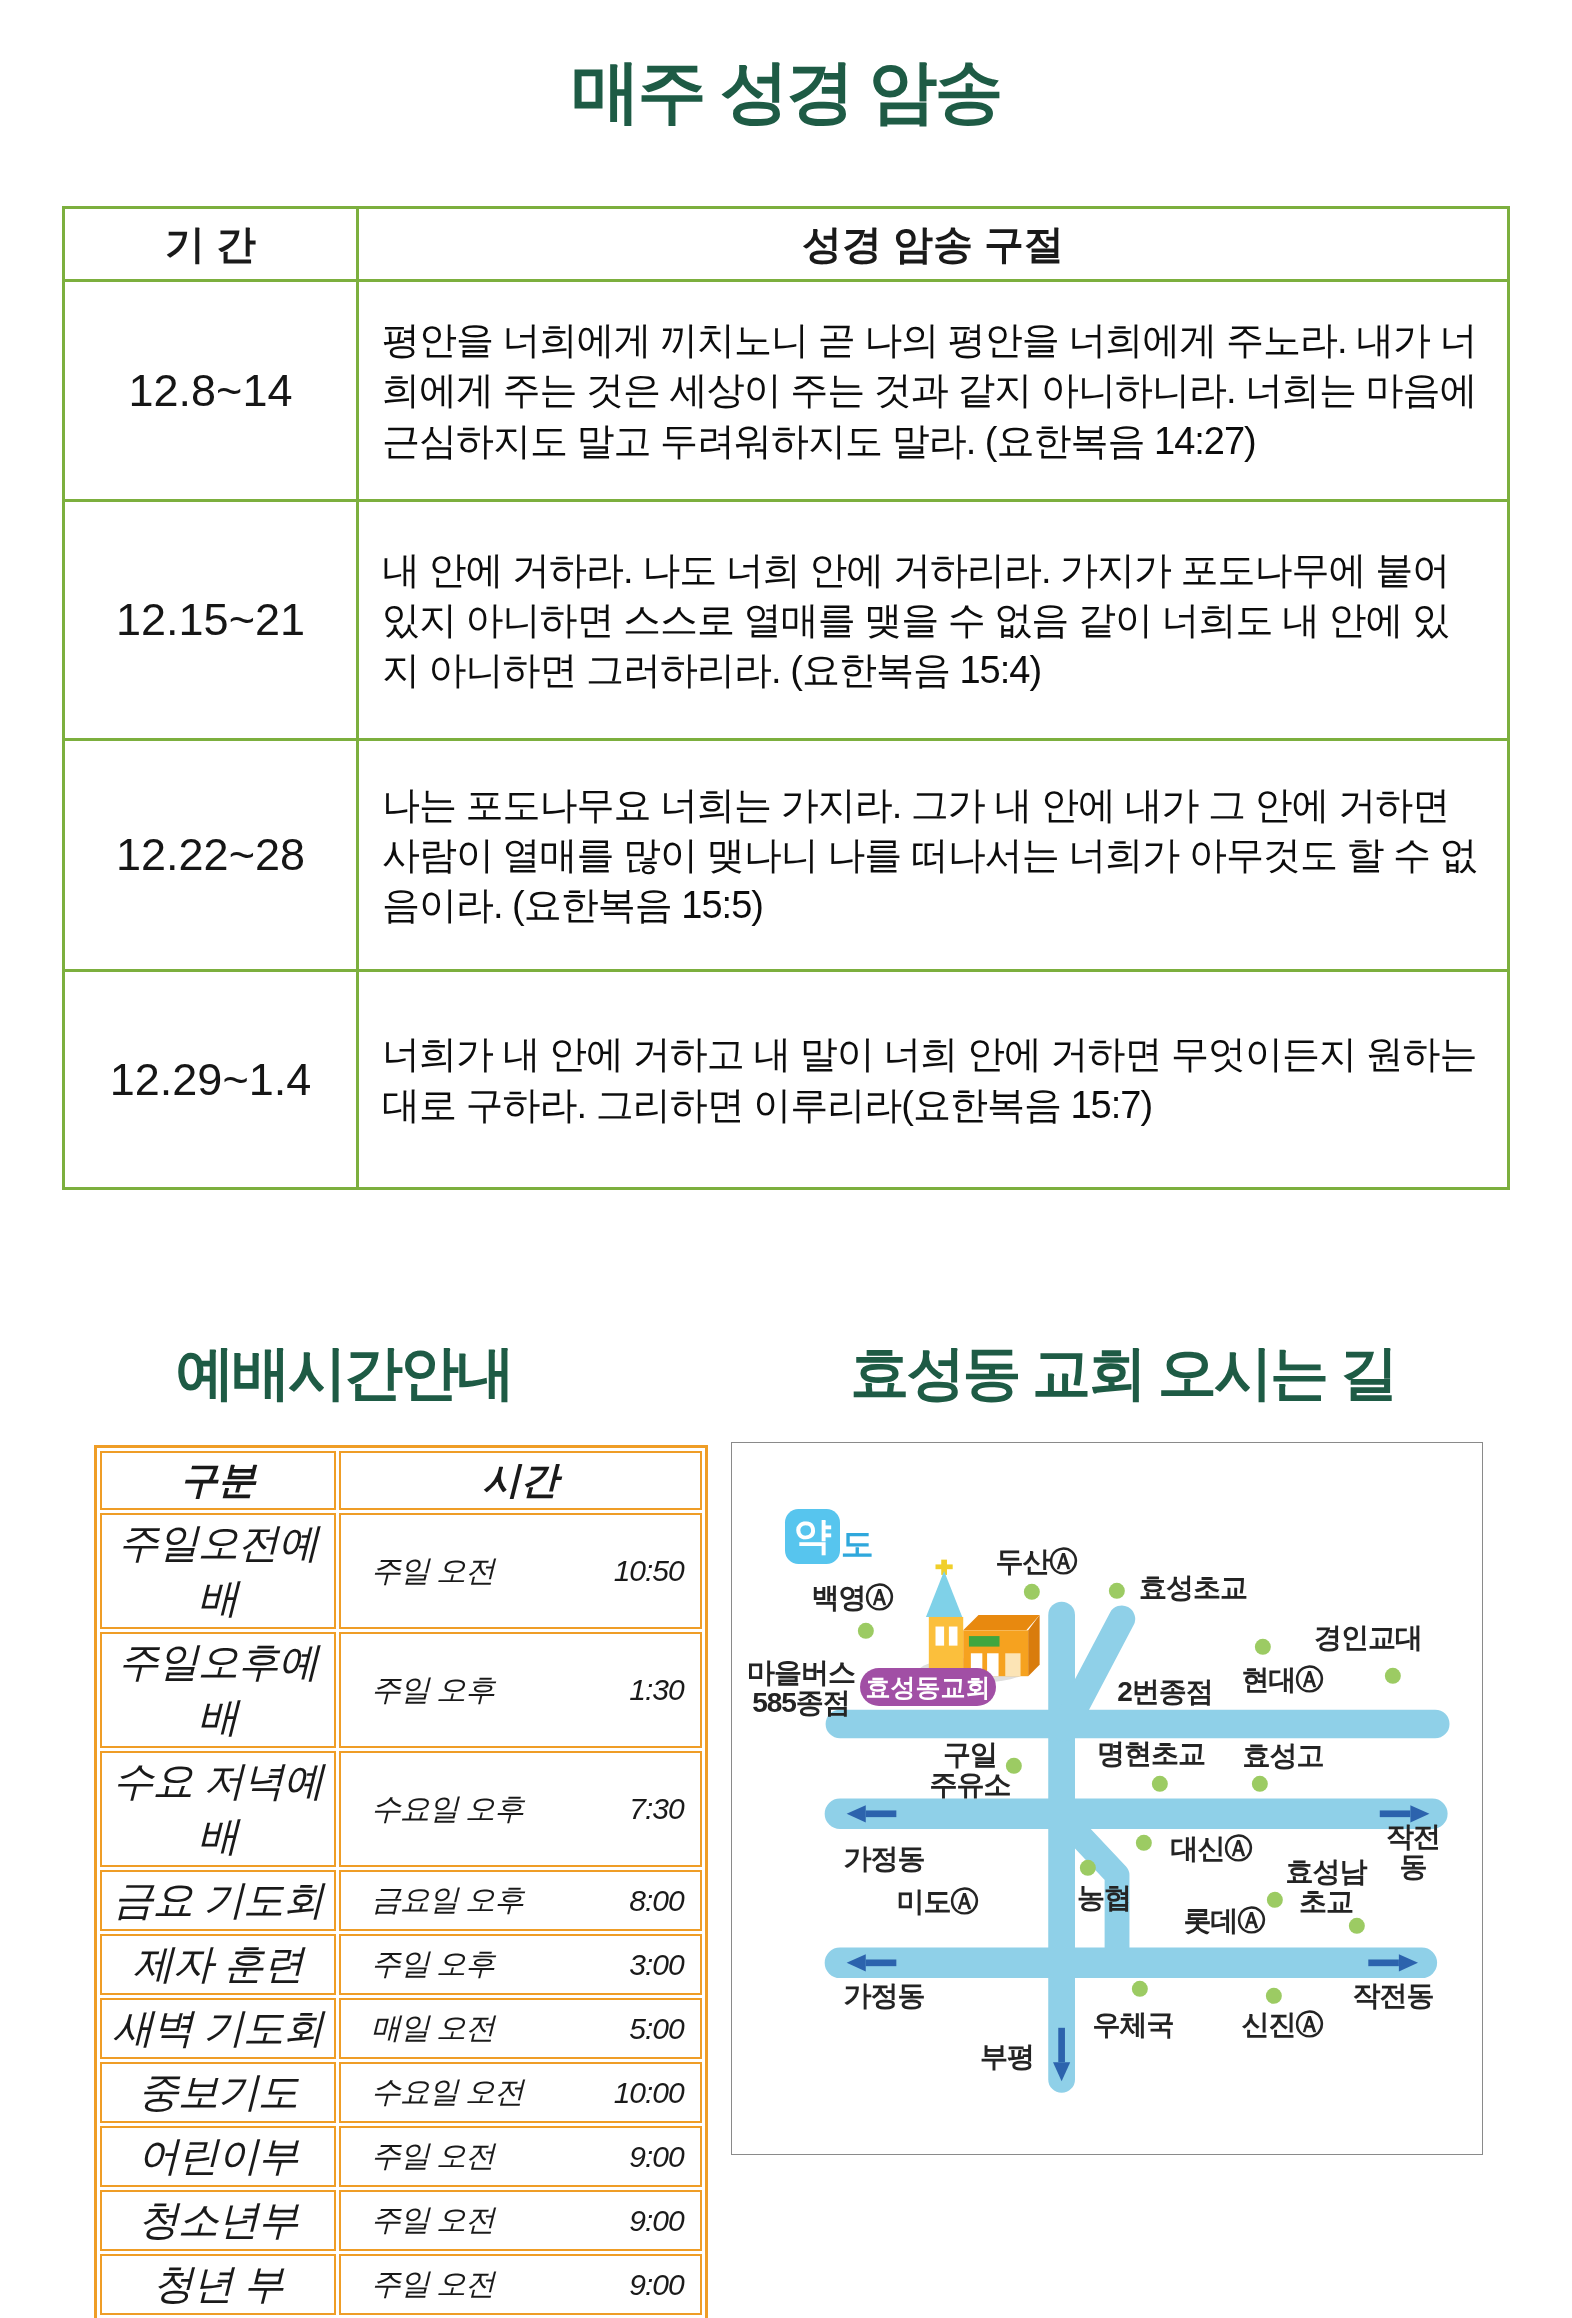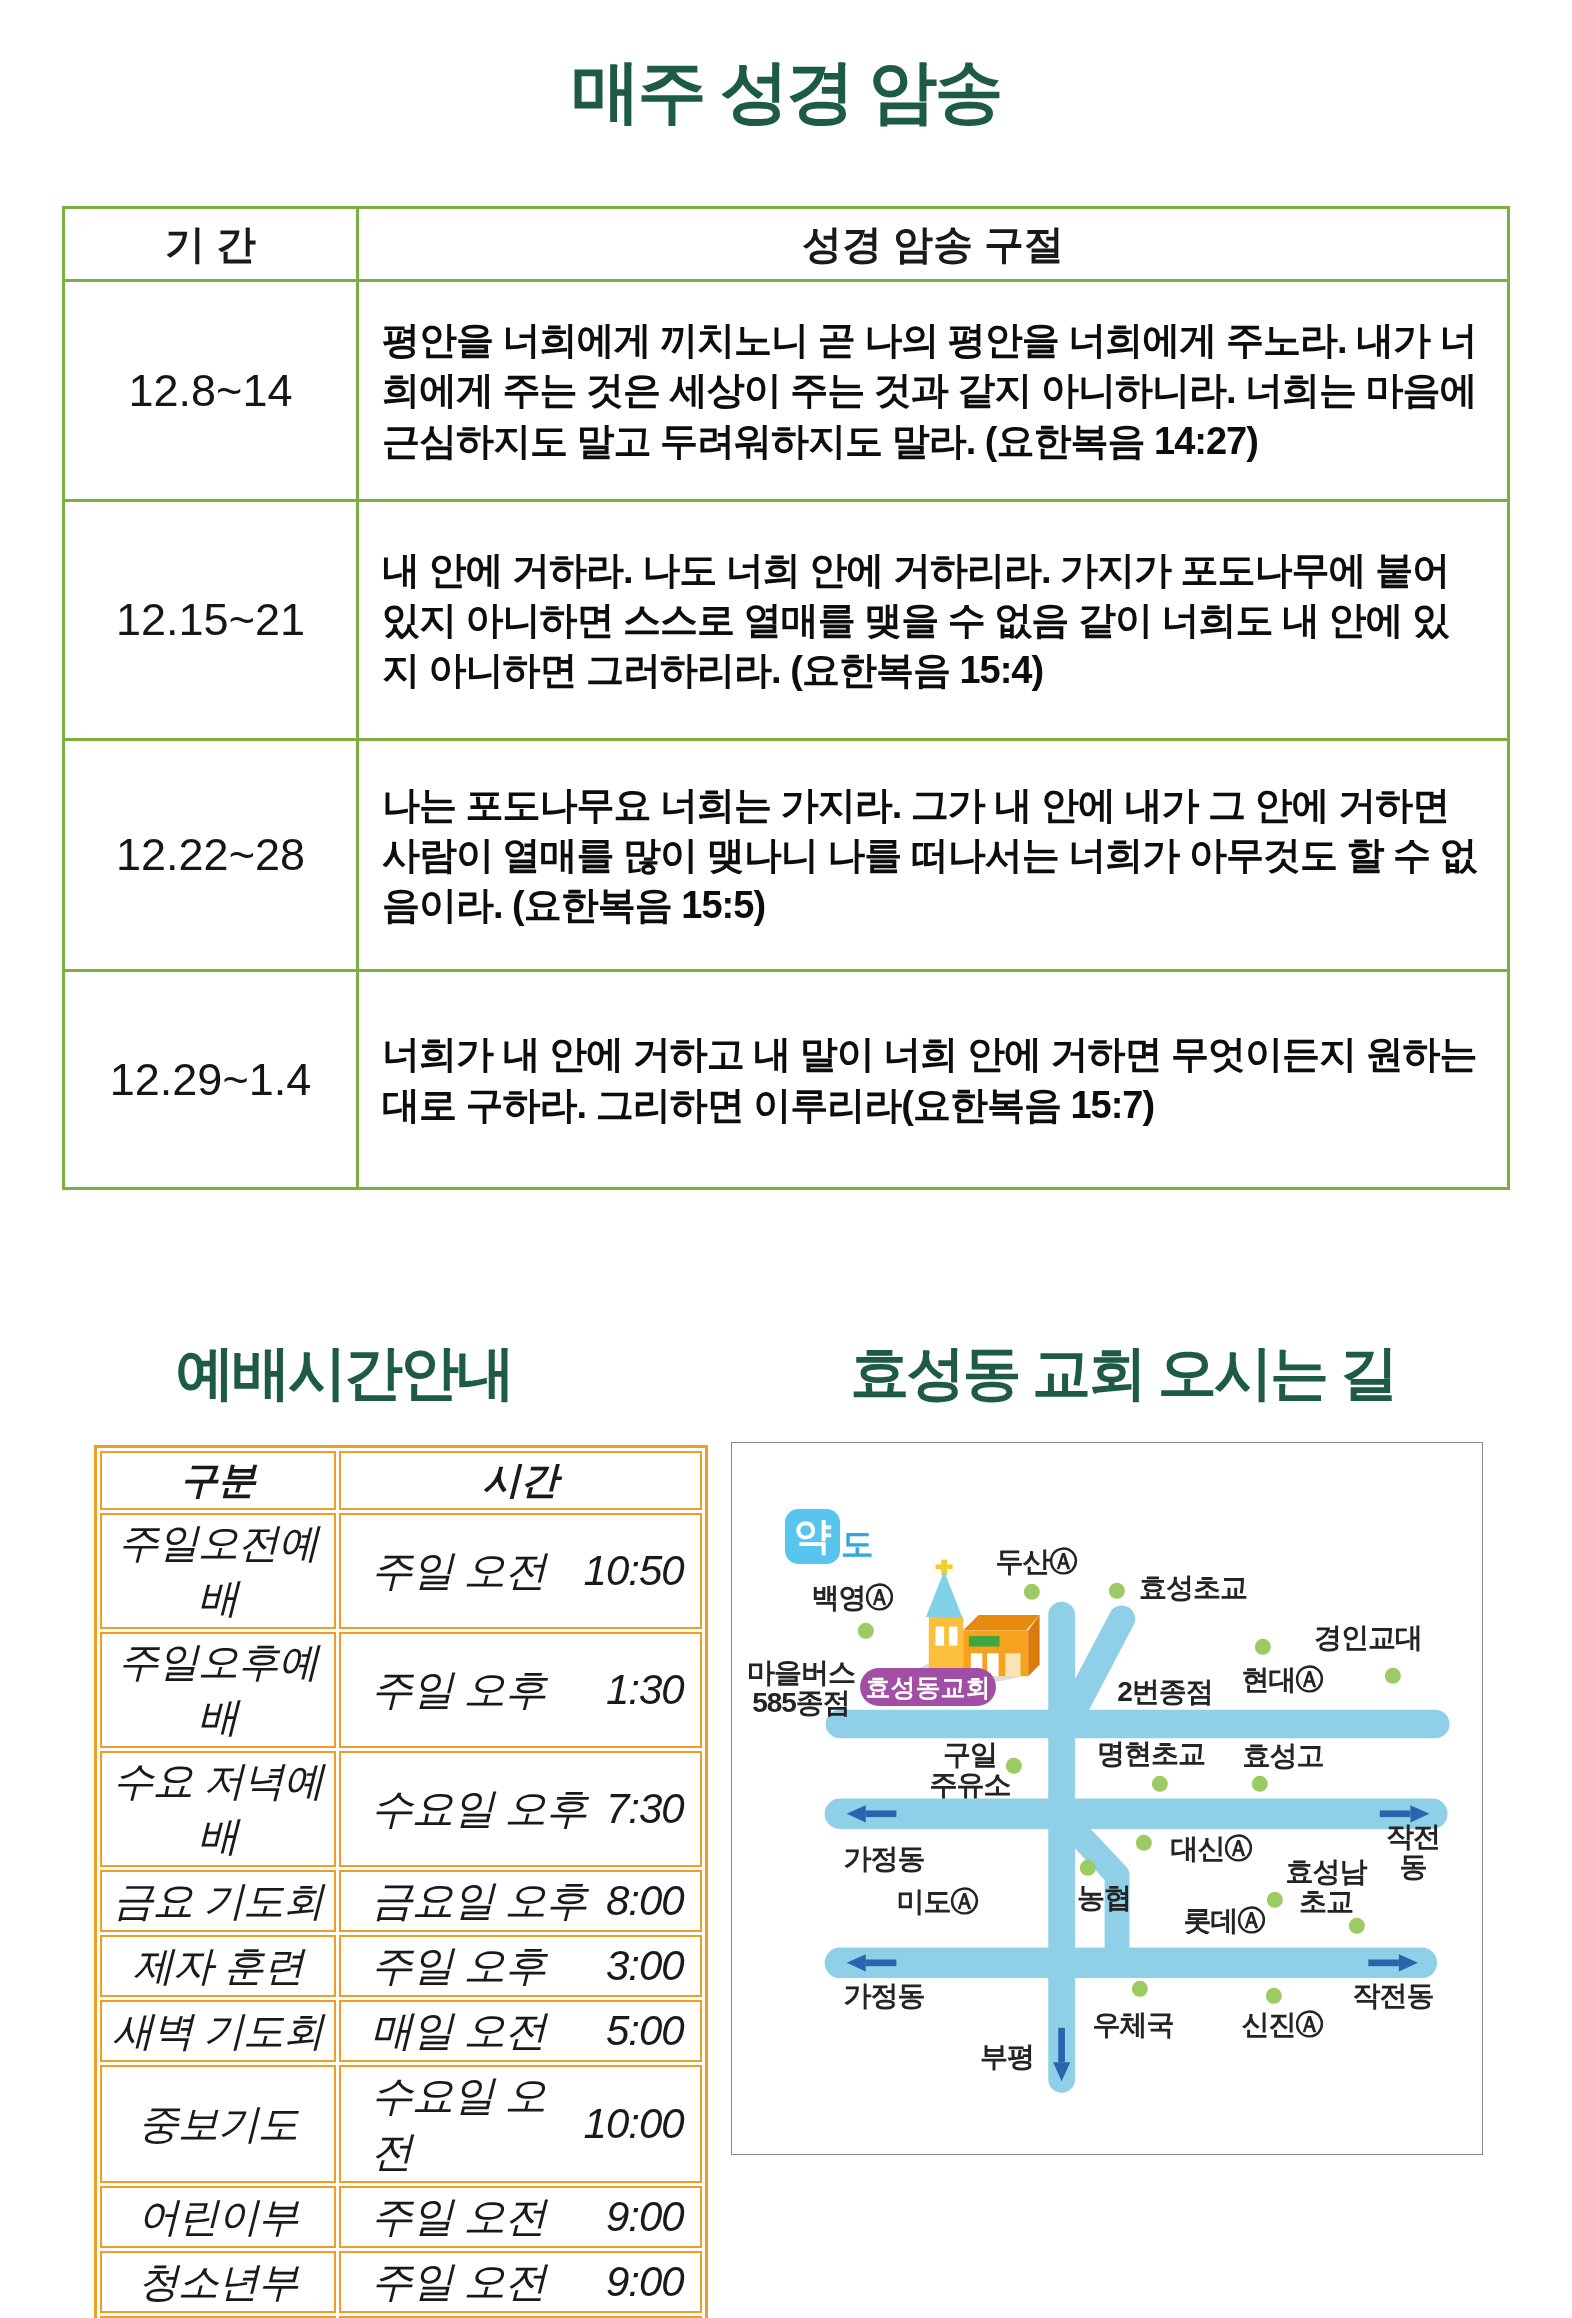--- a/index.html
+++ b/index.html
@@ -13,35 +13,35 @@
     font-size:69px;font-weight:800;letter-spacing:-2.9px;color:#1e5b45;
   }
   
   table.memory{
     position:absolute;left:62px;top:206px;width:1448px;
     border-collapse:collapse;table-layout:fixed;background:#fff;border-radius:30px;
   }
   table.memory td,table.memory th{border:3.8px solid #7caf3e;vertical-align:middle;}
   table.memory th{font-size:40px;font-weight:700;text-align:center;}
   td.period{font-size:45px;font-weight:400;text-align:center;color:#161616;}
-  td.verse{font-size:38px;font-weight:700;line-height:1.32;padding:23px 23px;color:#0d0d0d;text-align:left;letter-spacing:-1px;}
+  td.verse{font-size:38px;font-weight:400;line-height:1.32;padding:23px 23px;color:#0d0d0d;text-align:left;letter-spacing:-1px;}
   
   .section-title{position:absolute;top:1334px;font-size:59px;font-weight:800;letter-spacing:-2.9px;color:#1e5b45;white-space:nowrap;}
   .section-title.worship{left:344px;transform:translateX(-50%);}
   .section-title.map{left:1123px;transform:translateX(-50%);}
   
   table.worship{
     position:absolute;left:94px;top:1445px;width:614px;
     border-collapse:separate;border-spacing:3.8px;table-layout:fixed;
     border:3.8px solid #ef9d26;background:#fff;font-style:italic;
   }
   table.worship td{border:2.9px solid #ef9d26;height:53px;vertical-align:middle;background:#fff;}
   table.worship td.head{font-size:38px;font-weight:700;text-align:center;}
   td.cat{font-size:41px;font-weight:500;text-align:center;letter-spacing:-1px;}
-  td.when{font-size:42px;font-weight:500;letter-spacing:-1px;}
+  td.when{font-size:30px;font-weight:500;letter-spacing:-1px;}
   td.when .wrap{display:flex;justify-content:space-between;align-items:center;padding:0 15.3px 0 29px;}
   td.when .time{font-weight:400;}
   
   .map-box{
     position:absolute;left:731px;top:1442px;width:750px;height:711px;
     border:1.9px solid #8a8a8a;background:#fff;overflow:hidden;
   }
   .map-box svg{position:absolute;left:0;top:0;}
   .map-label{
     position:absolute;transform:translate(-50%,-50%);

